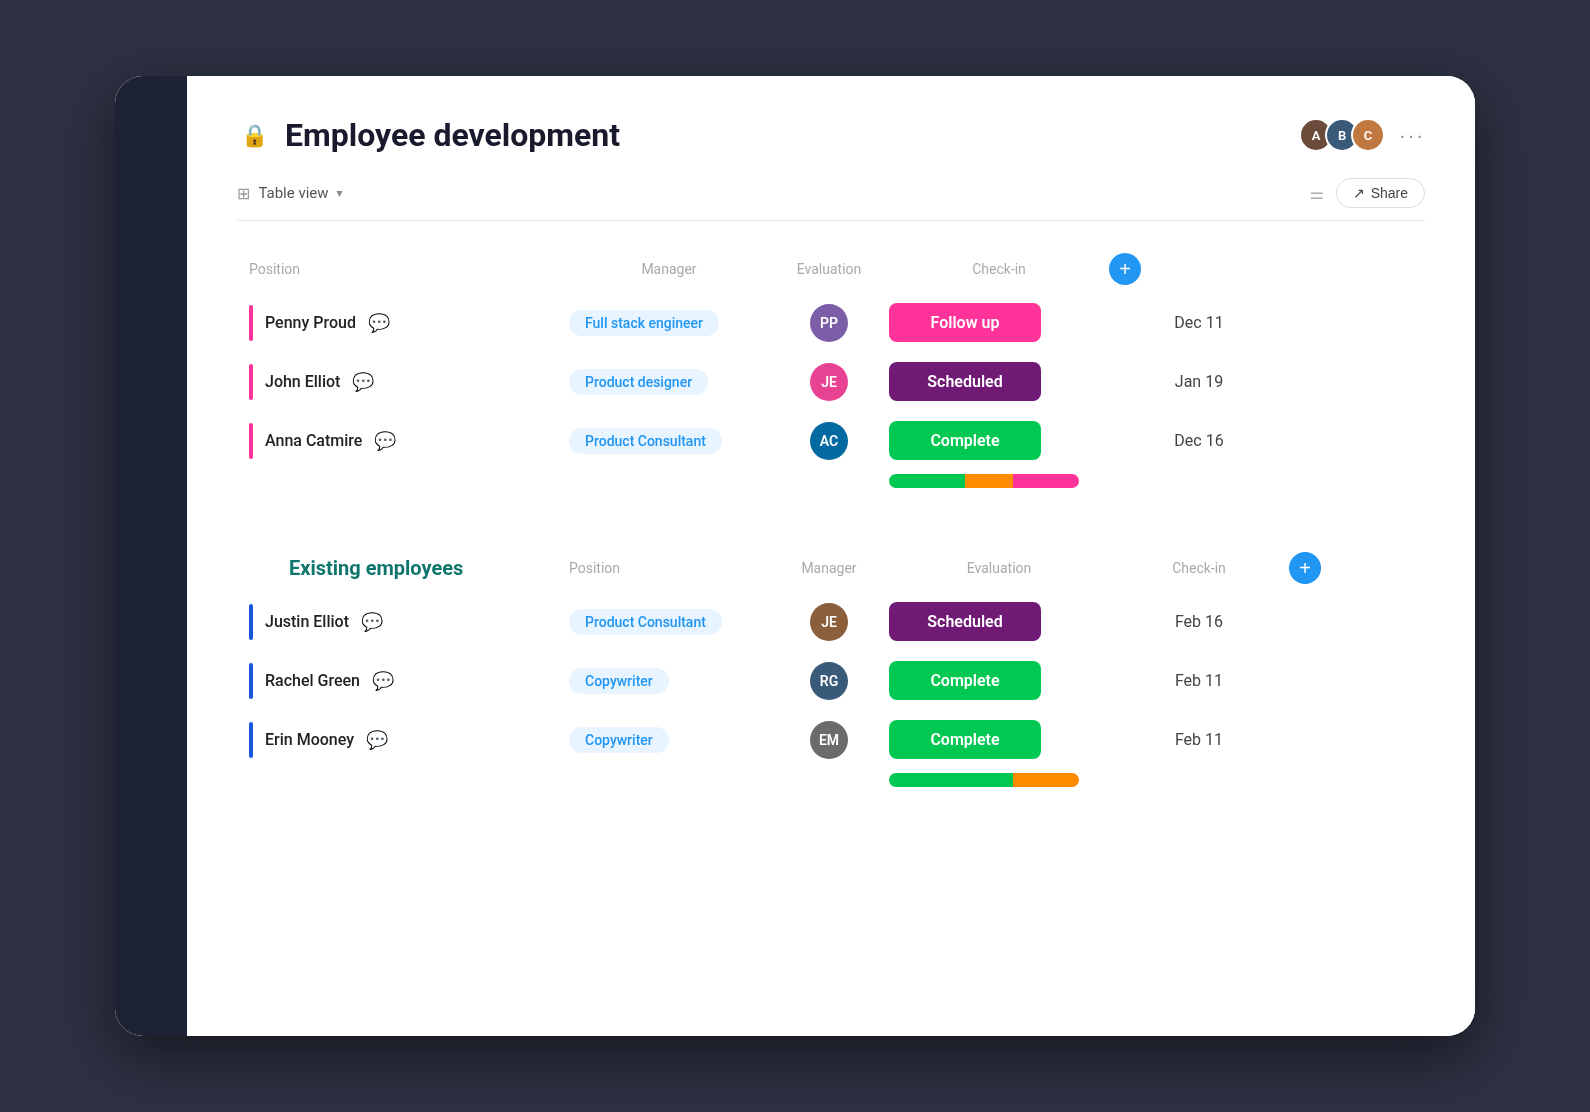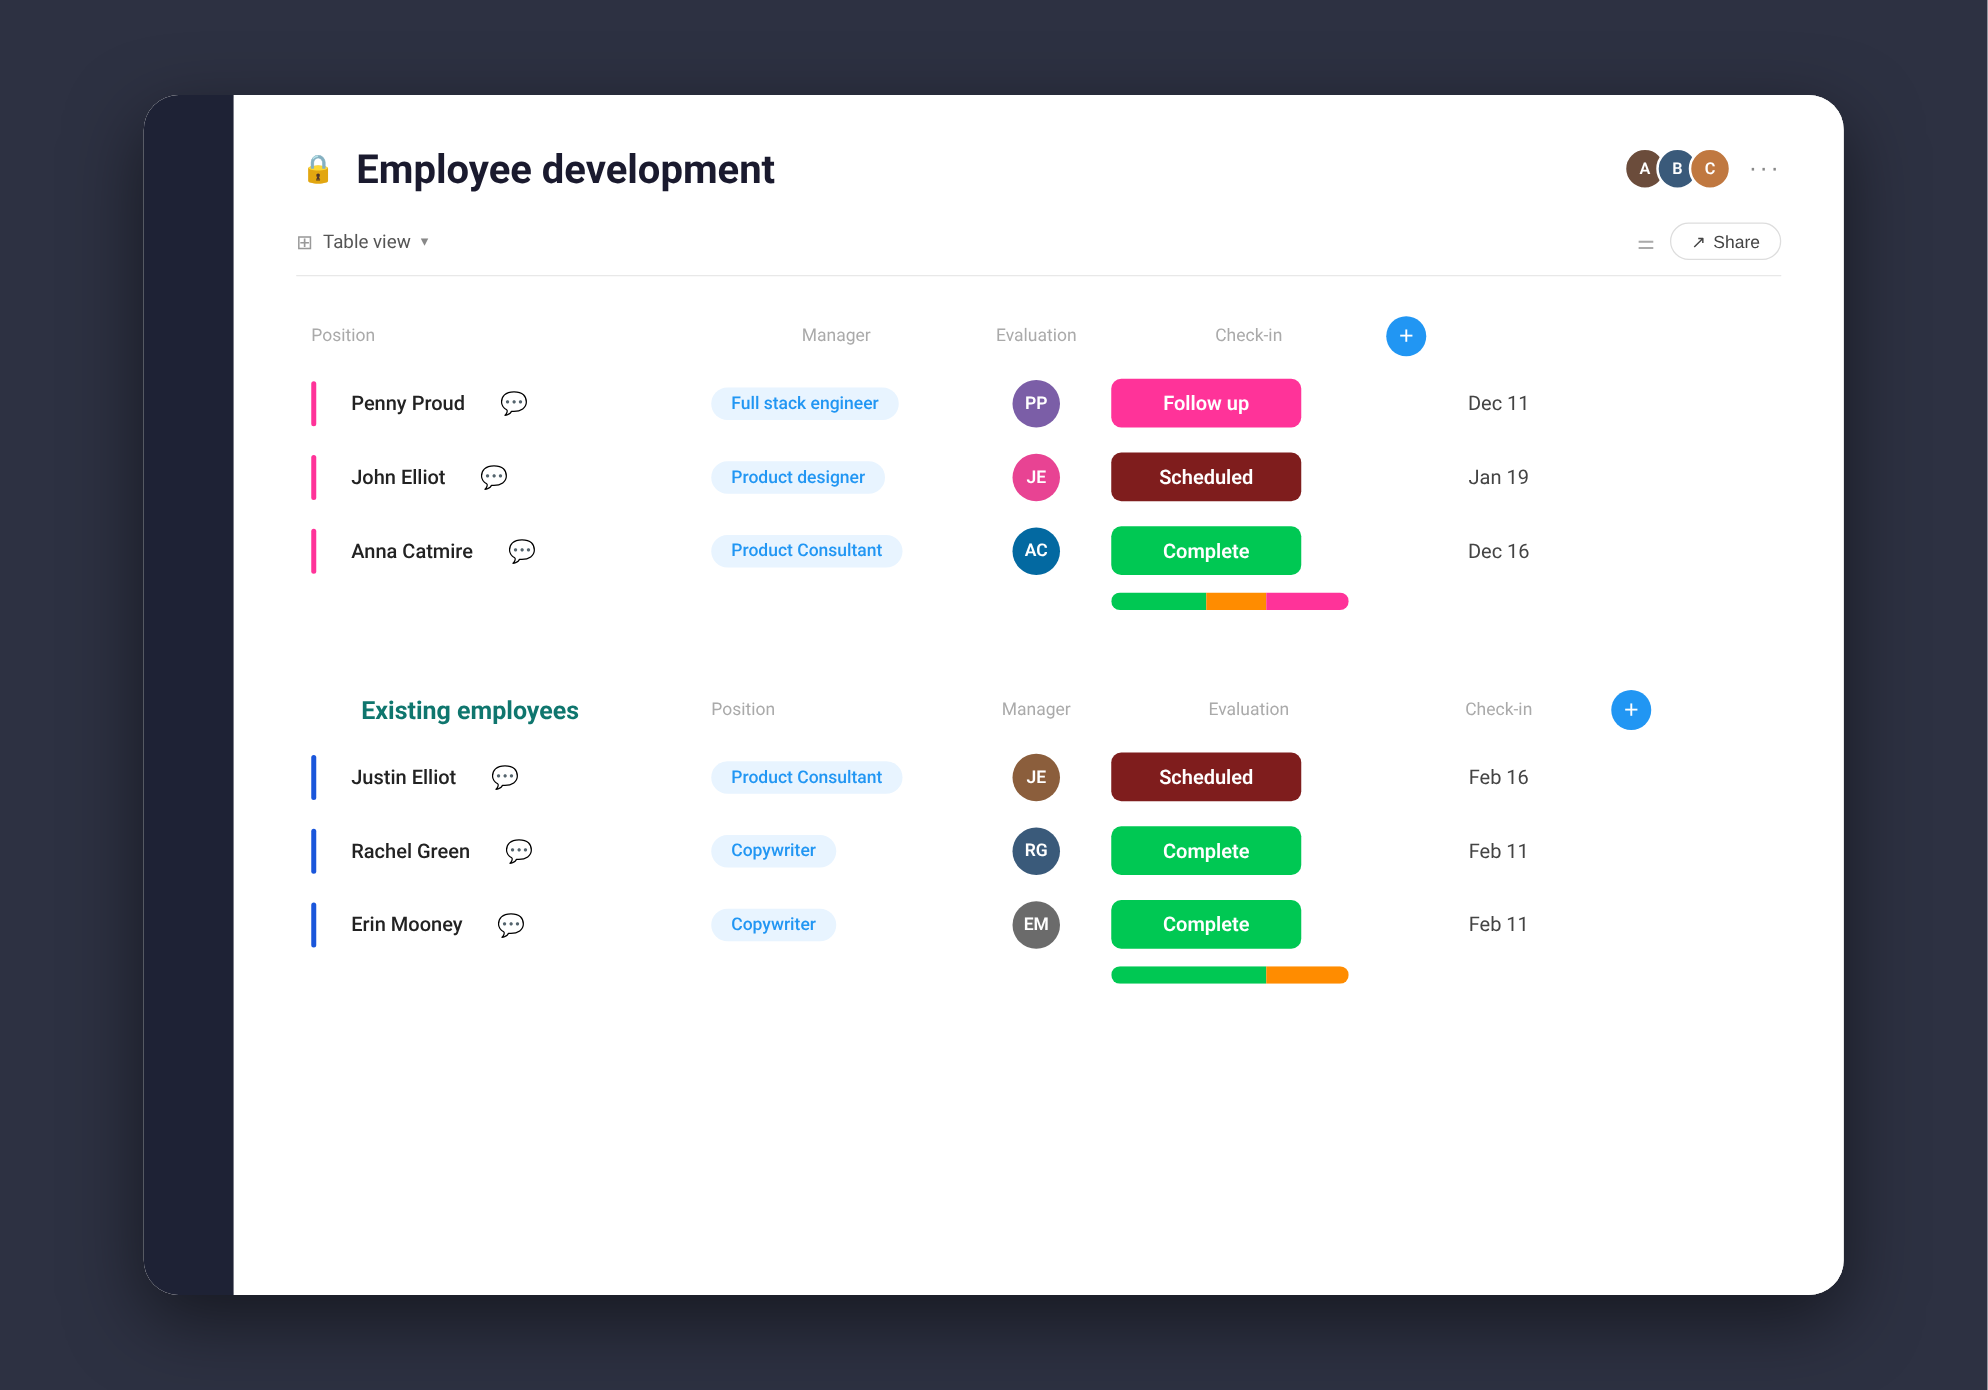--- a/index.html
+++ b/index.html
@@ -171,21 +171,21 @@
       display: grid;
       grid-template-columns: 320px 200px 120px 220px 180px 50px;
       align-items: center;
       padding: 10px 12px;
       border-radius: 8px;
       transition: background 0.15s;
     }
     .row-left {
       display: flex;
       align-items: center;
-      gap: 28px;
+      gap: 12px;
       text-align: center;
     }
     .left-border-pink {
       width: 4px;
       height: 36px;
       background: #ff3399;
       border-radius: 2px;
       flex-shrink: 0;
     }
     .left-border-blue {
@@ -229,21 +229,21 @@
     .eval-badge {
       border-radius: 8px;
       padding: 10px 0;
       text-align: center;
       font-size: 16px;
       font-weight: 600;
       color: white;
       width: 152px;
     }
     .eval-followup { background: #ff3399; }
-    .eval-scheduled { background: #7f1d1d; }
+    .eval-scheduled { background: #701a75; }
     .eval-complete { background: #00c853; }
     .checkin-date {
       font-size: 16px;
       color: #444;
       text-align: center;
     }
     
     .progress-row {
       display: grid;
       grid-template-columns: 320px 200px 120px 220px 180px 50px;

